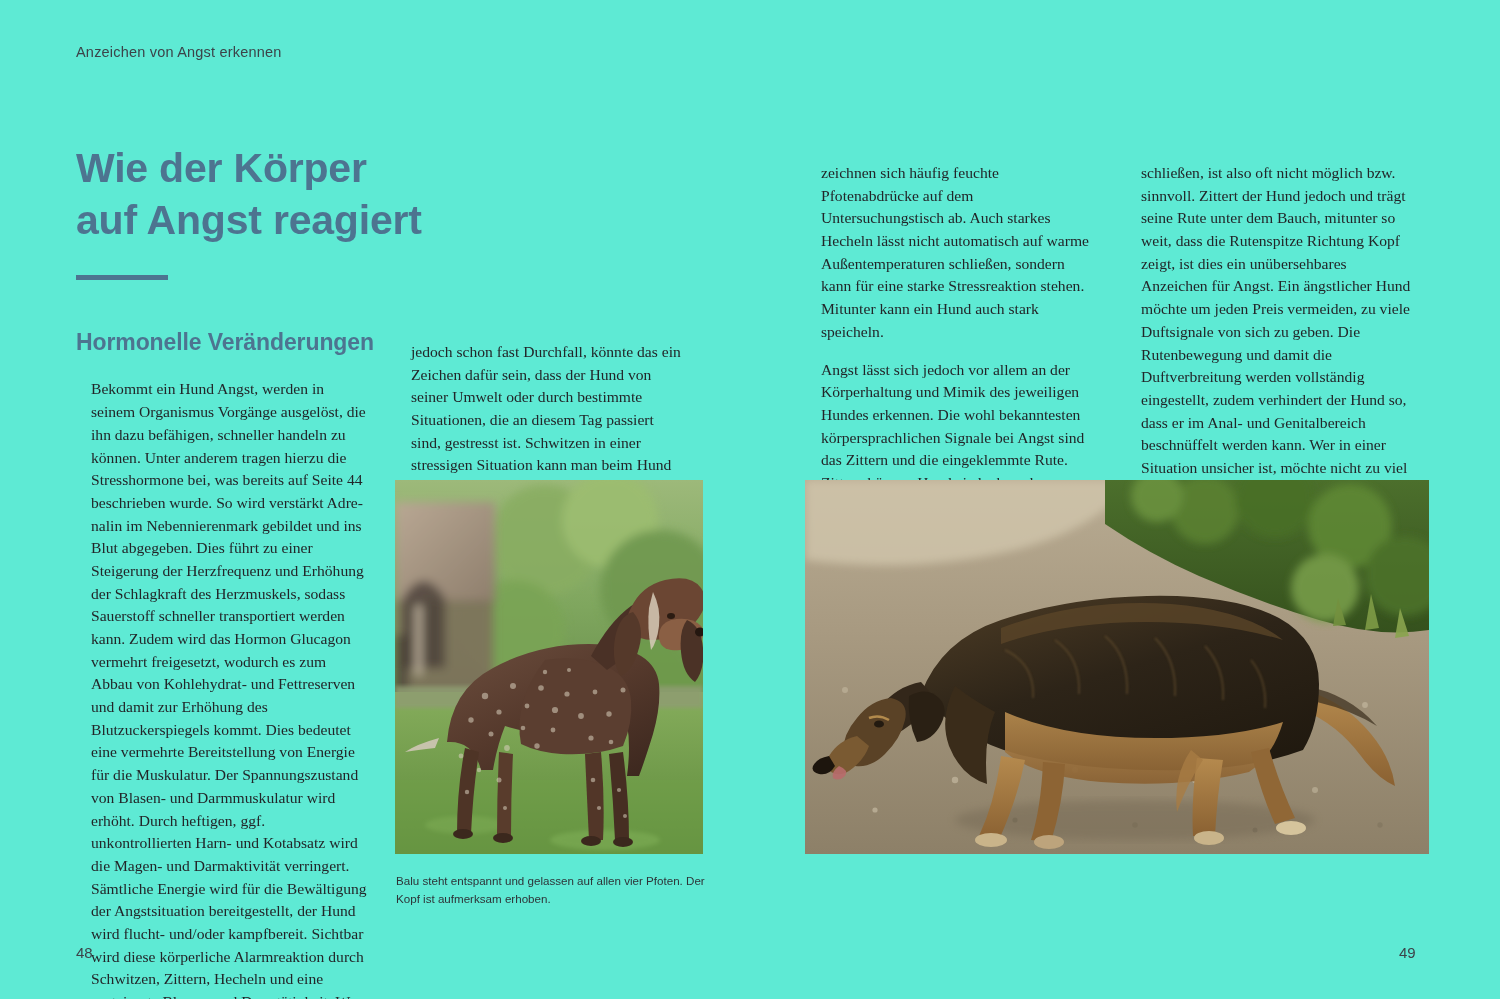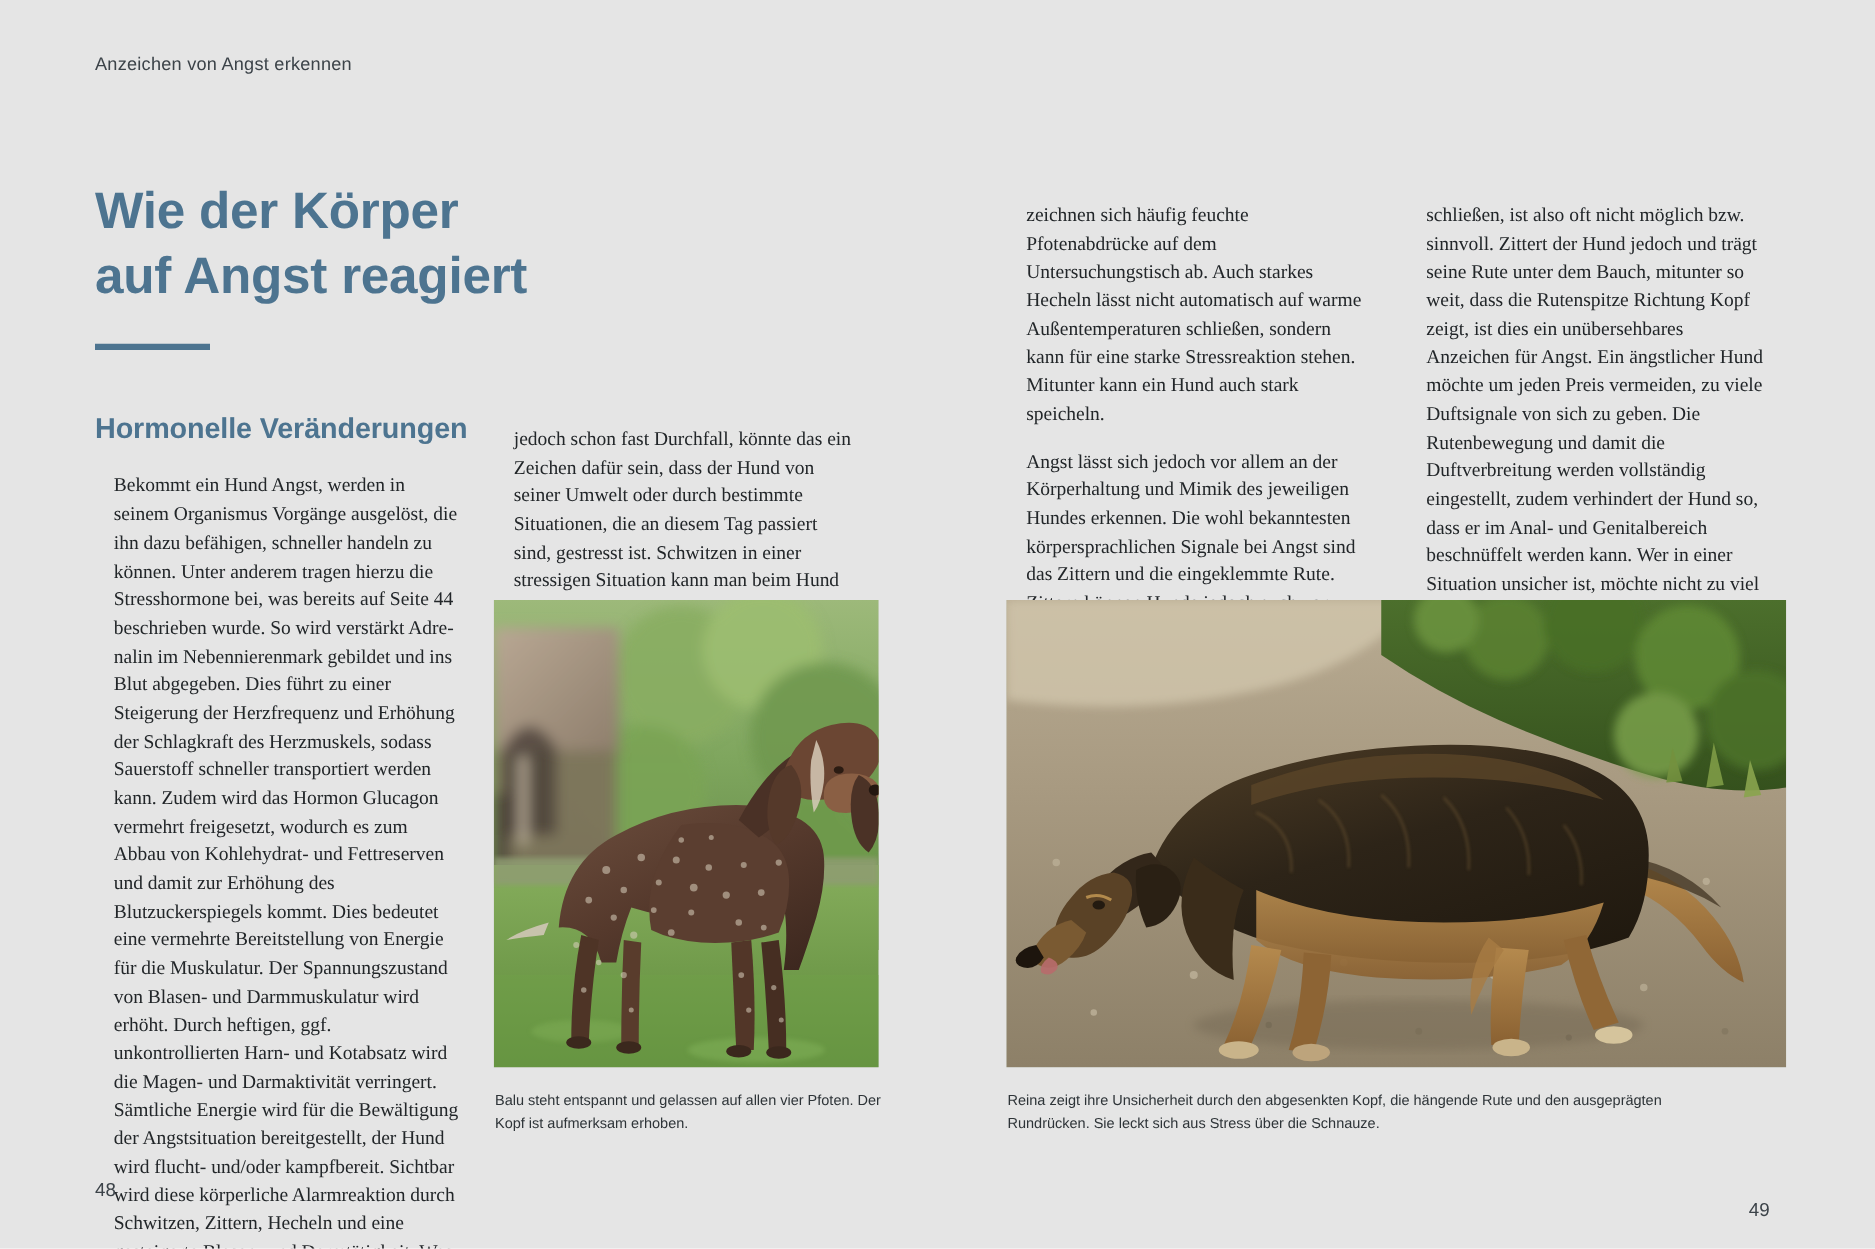--- a/index.html
+++ b/index.html
@@ -4,21 +4,21 @@
 <style>
   html, body {
     margin: 0;
     padding: 0;
     background: #ffffff;
   }
   .spread {
     position: relative;
     width: 1500px;
     height: 999px;
-    background: #e5e5e5;
+    background: #5eead4;
     overflow: hidden;
     font-family: "Liberation Serif", serif;
   }
 
   
   .running-head {
     position: absolute;
     left: 76px;
     top: 44px;
     font-family: "Liberation Sans", sans-serif;
@@ -114,21 +114,21 @@
 
   
   .folio {
     position: absolute;
     top: 944px;
     font-family: "Liberation Sans", sans-serif;
     font-size: 15px;
     color: #3c4349;
   }
   #folio-left  { left: 76px; }
-  #folio-right { left: 1399px; margin-top: 16px; }
+  #folio-right { left: 1399px; }
 </style>
 </head>
 <body>
 
 <div class="spread">
 
   <div class="running-head">Anzeichen von Angst erkennen</div>
 
   <div class="title-block">
     <h1 class="title">
@@ -417,17 +417,16 @@
           <path d="M250 160 q26 18 24 54"></path>
           <path d="M300 156 q24 20 22 58"></path>
           <path d="M350 158 q22 22 20 58"></path>
           <path d="M400 166 q20 22 18 54"></path>
           <path d="M446 180 q16 20 14 48"></path>
         </g>
       </g>
     </svg>
   </div>
 
-  <div class="caption" id="caption-right">Reina zeigt ihre Unsicherheit durch den abgesenkten Kopf, die hängende Rute und den ausgeprägten Rundrücken. Sie leckt sich aus Stress über die Schnauze.</div>
 
   <div class="folio" id="folio-right">49</div>
 
 </div>
 
 </body></html>

